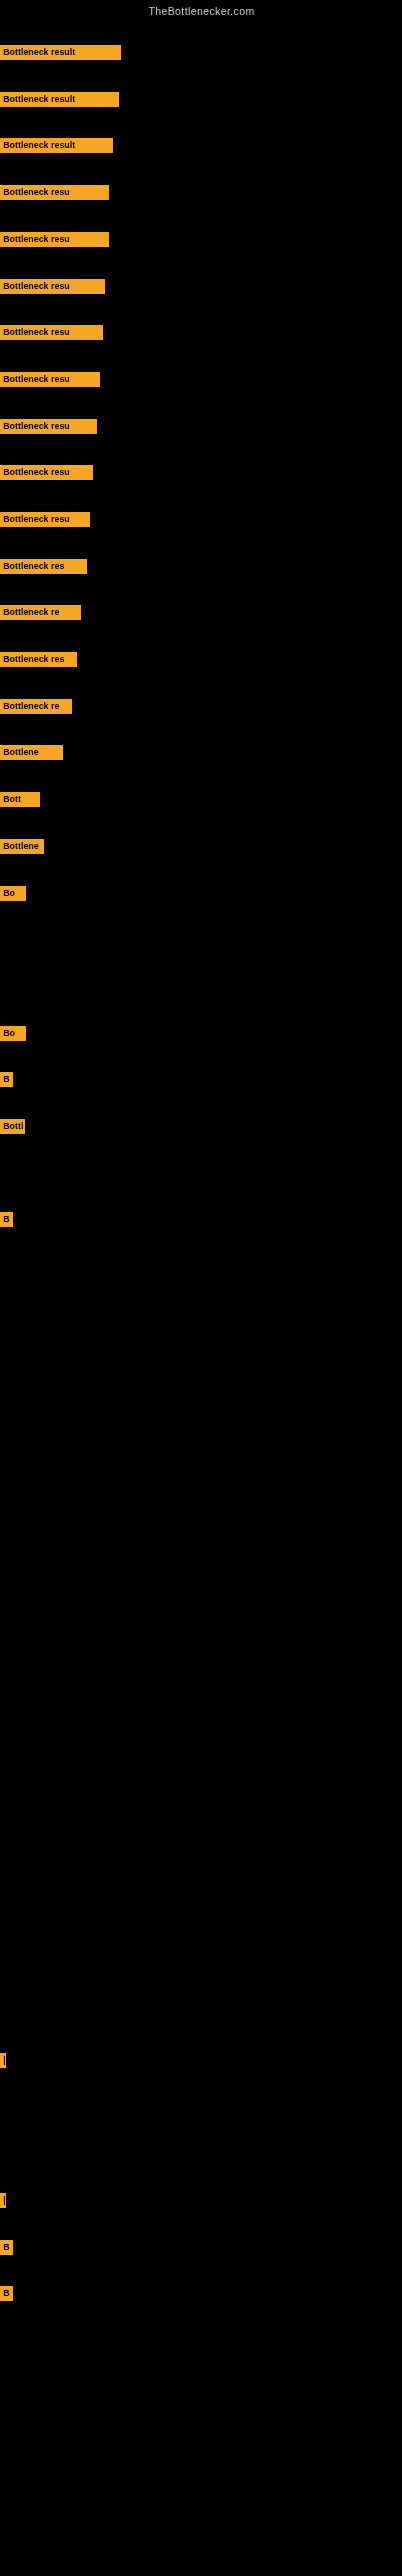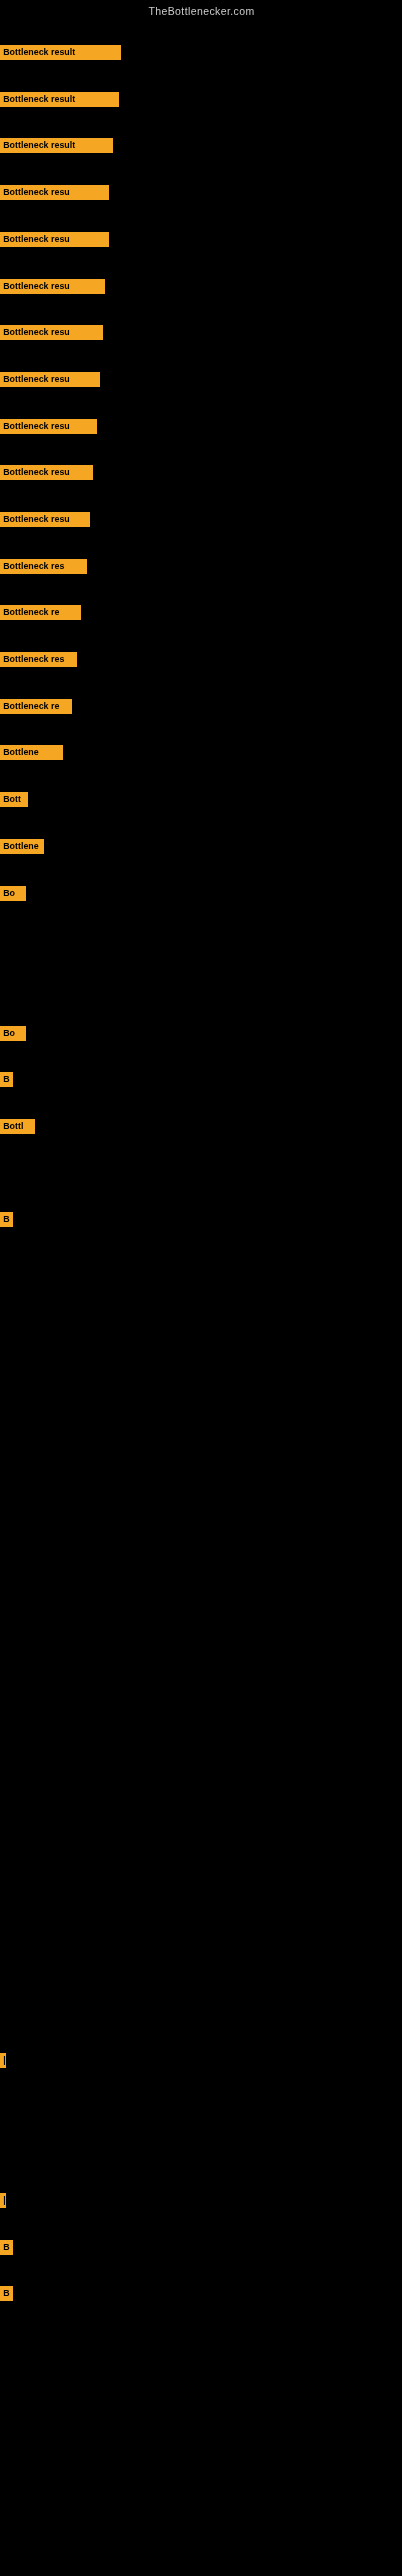--- a/index.html
+++ b/index.html
@@ -84,36 +84,36 @@
 <div class="bar-row" style="top: 652px; left: 0px;">
     <span class="bar-label" style="width: 77px;">Bottleneck res</span>
   </div>
 <div class="bar-row" style="top: 699px; left: 0px;">
     <span class="bar-label" style="width: 72px;">Bottleneck re</span>
   </div>
 <div class="bar-row" style="top: 745px; left: 0px;">
     <span class="bar-label" style="width: 63px;">Bottlene</span>
   </div>
 <div class="bar-row" style="top: 792px; left: 0px;">
-    <span class="bar-label" style="width: 28px;">Bott</span>
+    <span class="bar-label" style="width: 40px;">Bott</span>
   </div>
 <div class="bar-row" style="top: 839px; left: 0px;">
     <span class="bar-label" style="width: 44px;">Bottlene</span>
   </div>
 <div class="bar-row" style="top: 886px; left: 0px;">
     <span class="bar-label" style="width: 26px;">Bo</span>
   </div>
 <div class="bar-row" style="top: 1026px; left: 0px;">
     <span class="bar-label" style="width: 26px;">Bo</span>
   </div>
 <div class="bar-row" style="top: 1072px; left: 0px;">
     <span class="bar-label" style="width: 13px;">B</span>
   </div>
 <div class="bar-row" style="top: 1119px; left: 0px;">
-    <span class="bar-label" style="width: 35px;">Bottl</span>
+    <span class="bar-label" style="width: 25px;">Bottl</span>
   </div>
 <div class="bar-row" style="top: 1212px; left: 0px;">
     <span class="bar-label" style="width: 13px;">B</span>
   </div>
 <div class="bar-row" style="top: 2053px; left: 0px;">
     <span class="bar-label" style="width: 4.8px;">|</span>
   </div>
 <div class="bar-row" style="top: 2193px; left: 0px;">
     <span class="bar-label" style="width: 4.8px;">|</span>
   </div>

